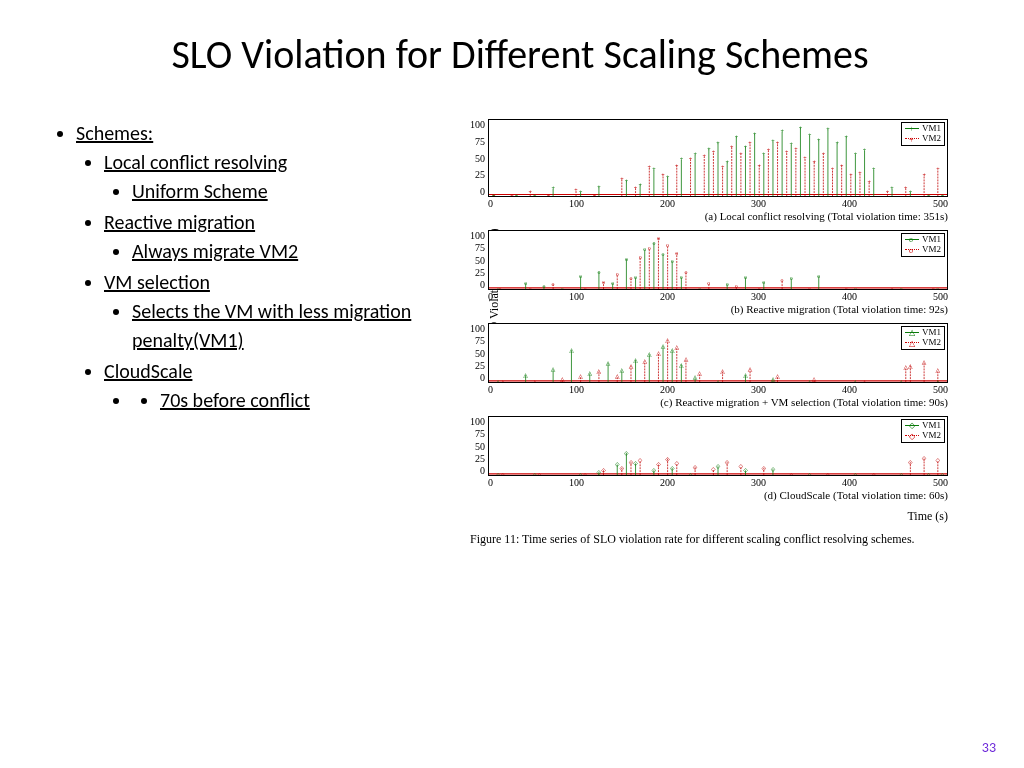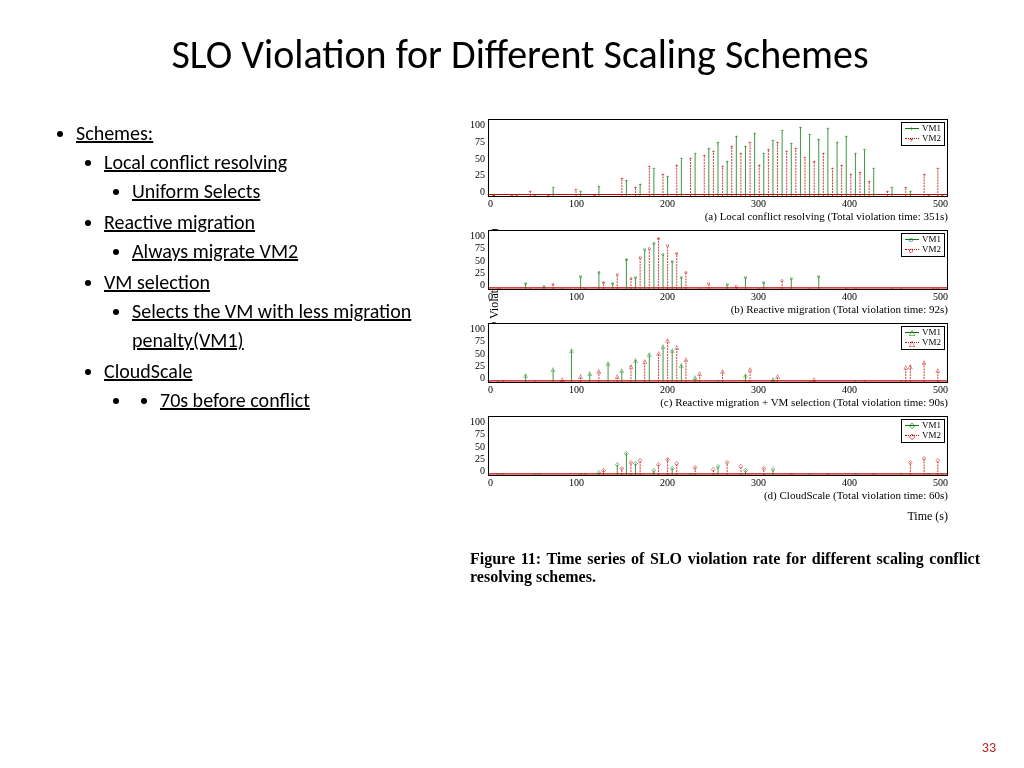--- a/index.html
+++ b/index.html
@@ -68,59 +68,59 @@
   .caption {
     text-align: right; font-size: 11px; padding-top: 1px;
     margin-left: 28px; width: 460px;
   }
   .xaxis-label {
     text-align: right; font-size: 12px; margin-top: 6px;
     margin-left: 28px; width: 460px;
   }
   .fig-caption {
     font-family: "Times New Roman", serif;
-    font-size: 16px; font-weight: bold;
-    margin-top: 26px; margin-left: 10px;
+    font-size: 12px; font-weight: normal;
+    margin-top: 8px; margin-left: 10px;
     max-width: 510px;
     text-align: justify;
   }
   .legend {
     position: absolute; right: 2px; top: 2px;
     border: 1px solid #000; background: #fff;
     padding: 1px 3px; font-size: 9px; line-height: 1.1;
     z-index: 10;
   }
   .legend-item { display: flex; align-items: center; gap: 3px; }
   .mark-line { display: inline-block; width: 14px; height: 1px; position: relative; }
   .mark-line.g { background: #0a7a0a; }
   .mark-line.r { border-top: 1px dotted #c00; background: transparent; height: 0; }
   .mark-sym { position: absolute; left: 4px; top: -3px; font-size: 8px; line-height: 1; }
   .mark-sym.g { color: #0a7a0a; }
   .mark-sym.r { color: #c00; }
   svg.data { position: absolute; inset: 0; width: 100%; height: 100%; }
 
   .page-num {
     position: absolute; right: 28px; bottom: 12px;
-    font-size: 14px; color: #b91c1c;
+    font-size: 14px; color: #6d28d9;
     font-family: Calibri, Arial, sans-serif;
   }
 </style>
 </head>
 <body>
 
 <div class="title">SLO Violation for Different Scaling Schemes</div>
 
 <div class="content">
   <div class="bullets">
     <ul>
       <li><span>Schemes:</span>
         <ul>
           <li><span>Local conflict resolving</span>
             <ul>
-                <li><span>Uniform Selects</span></li>
+                <li><span>Uniform Scheme</span></li>
               </ul>
           </li>
           <li><span>Reactive migration</span>
             <ul>
                 <li><span>Always migrate VM2</span></li>
               </ul>
           </li>
           <li><span>VM selection</span>
             <ul>
                 <li><span>Selects the VM with less migration penalty(VM1)</span></li>

